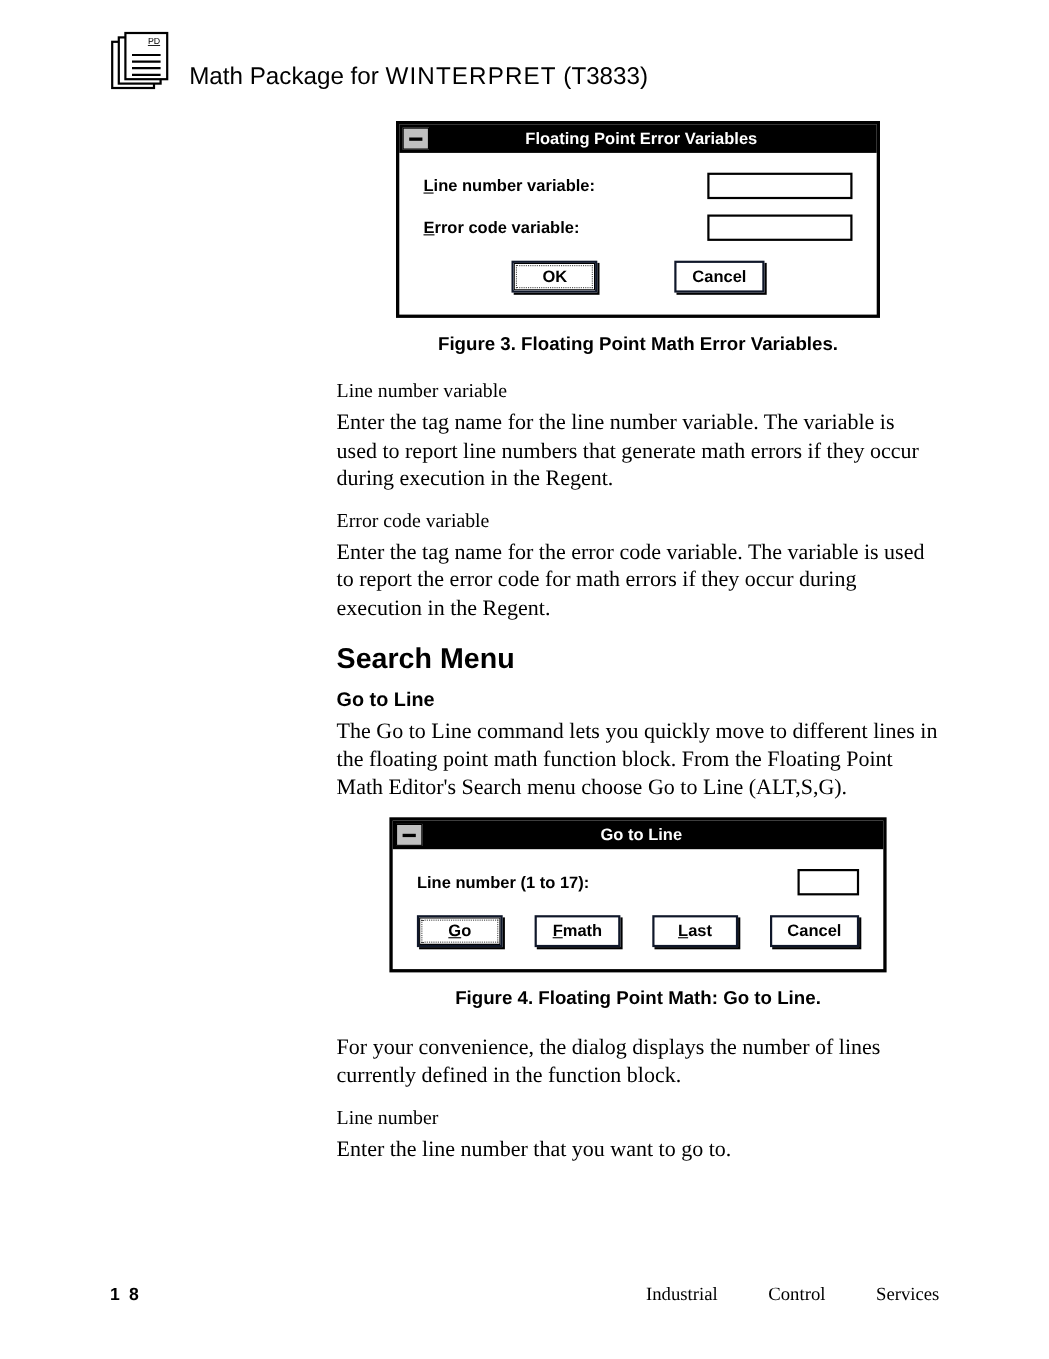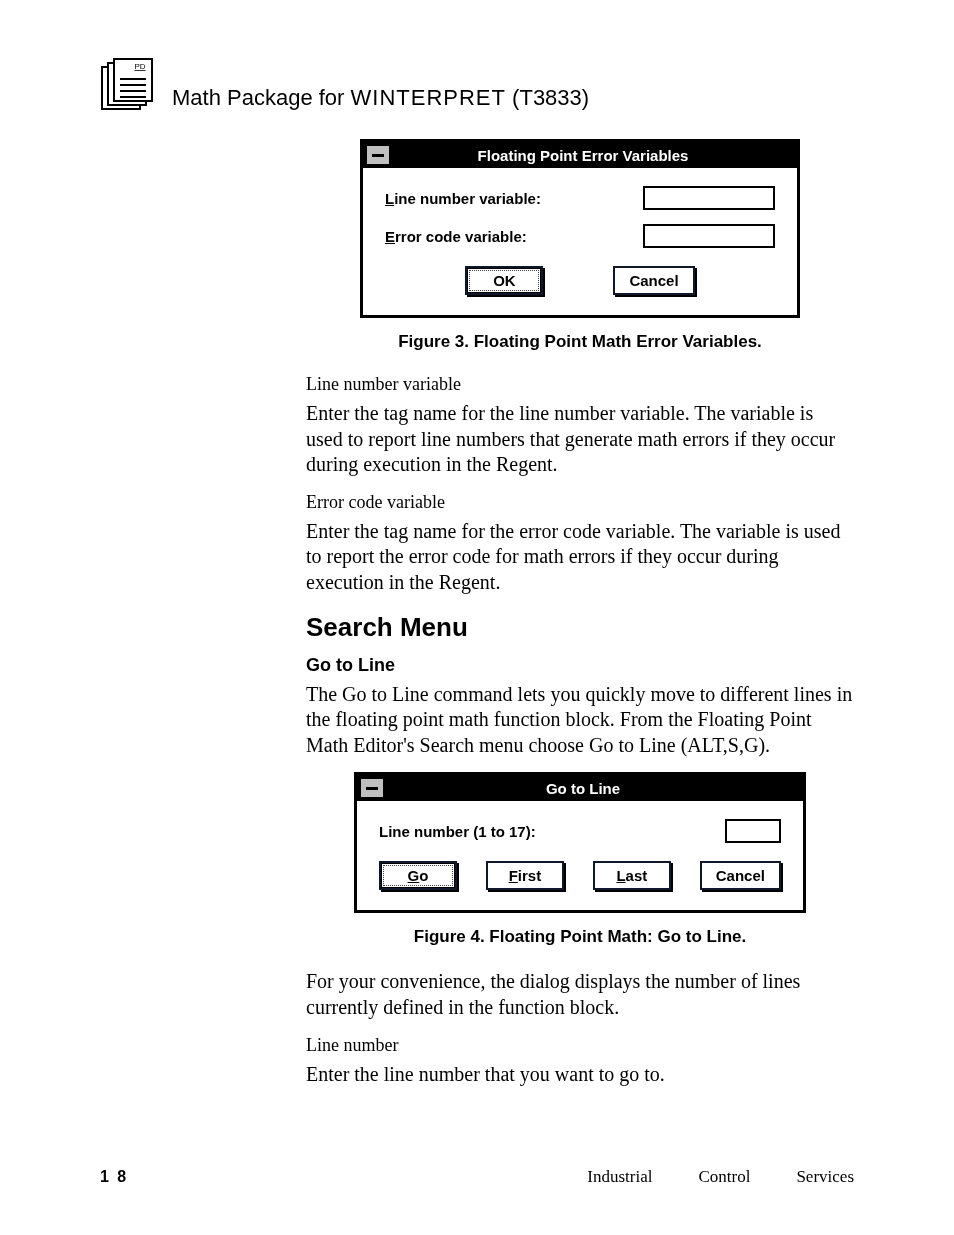--- a/index.html
+++ b/index.html
@@ -1,17 +1,17 @@
 <!DOCTYPE html>
 <html><head>
 <meta charset="utf-8">
 <style>
   * { box-sizing: border-box; margin: 0; padding: 0; }
   html, body { width: 954px; height: 1235px; background: #fff; font-family: "Times New Roman", serif; color: #000; }
-  .page { position: relative; width: 954px; height: 1235px; padding: 57px 100px 40px 100px; }
+  .page { position: relative; width: 954px; height: 1235px; padding: 28px 100px 40px 100px; }
   .header-row { display: flex; align-items: flex-end; gap: 18px; margin-bottom: 28px; }
   .logo { width: 54px; height: 54px; position: relative; }
   .logo svg { width: 54px; height: 54px; }
   .header-title { font-family: Arial, Helvetica, sans-serif; font-size: 22px; }
   .header-title .sc { font-variant: small-caps; letter-spacing: 1px; }
   .content { margin-left: 206px; margin-right: 0; }
   .dialog { border: 3px solid #000; background: #fff; margin: 0 auto 10px auto; }
   .dialog1 { width: 440px; }
   .dialog2 { width: 452px; }
   .titlebar { background: #000; color: #fff; display: flex; align-items: center; height: 26px; }
@@ -108,21 +108,21 @@
           </div>
         <div class="titlebar-text">Go to Line</div>
       </div>
       <div class="dlg-body">
         <div class="field-row">
           <div class="field-label">Line number (1 to 17):</div>
           <div class="field-input-sm"></div>
         </div>
         <div class="btn-row4">
           <div class="btn btn-default"><span class="ul">G</span><span>o</span></div>
-          <div class="btn"><span class="ul">F</span><span>irst</span></div>
+          <div class="btn"><span class="ul">F</span><span>math</span></div>
           <div class="btn"><span class="ul">L</span><span>ast</span></div>
           <div class="btn">Cancel</div>
         </div>
       </div>
     </div>
 
     <div class="fig-caption">Figure 4.  Floating Point Math: Go to Line.</div>
 
     <p class="body-p">For your convenience, the dialog displays the number of lines currently defined in the function block.</p>
     <div class="subhead">Line number</div>

